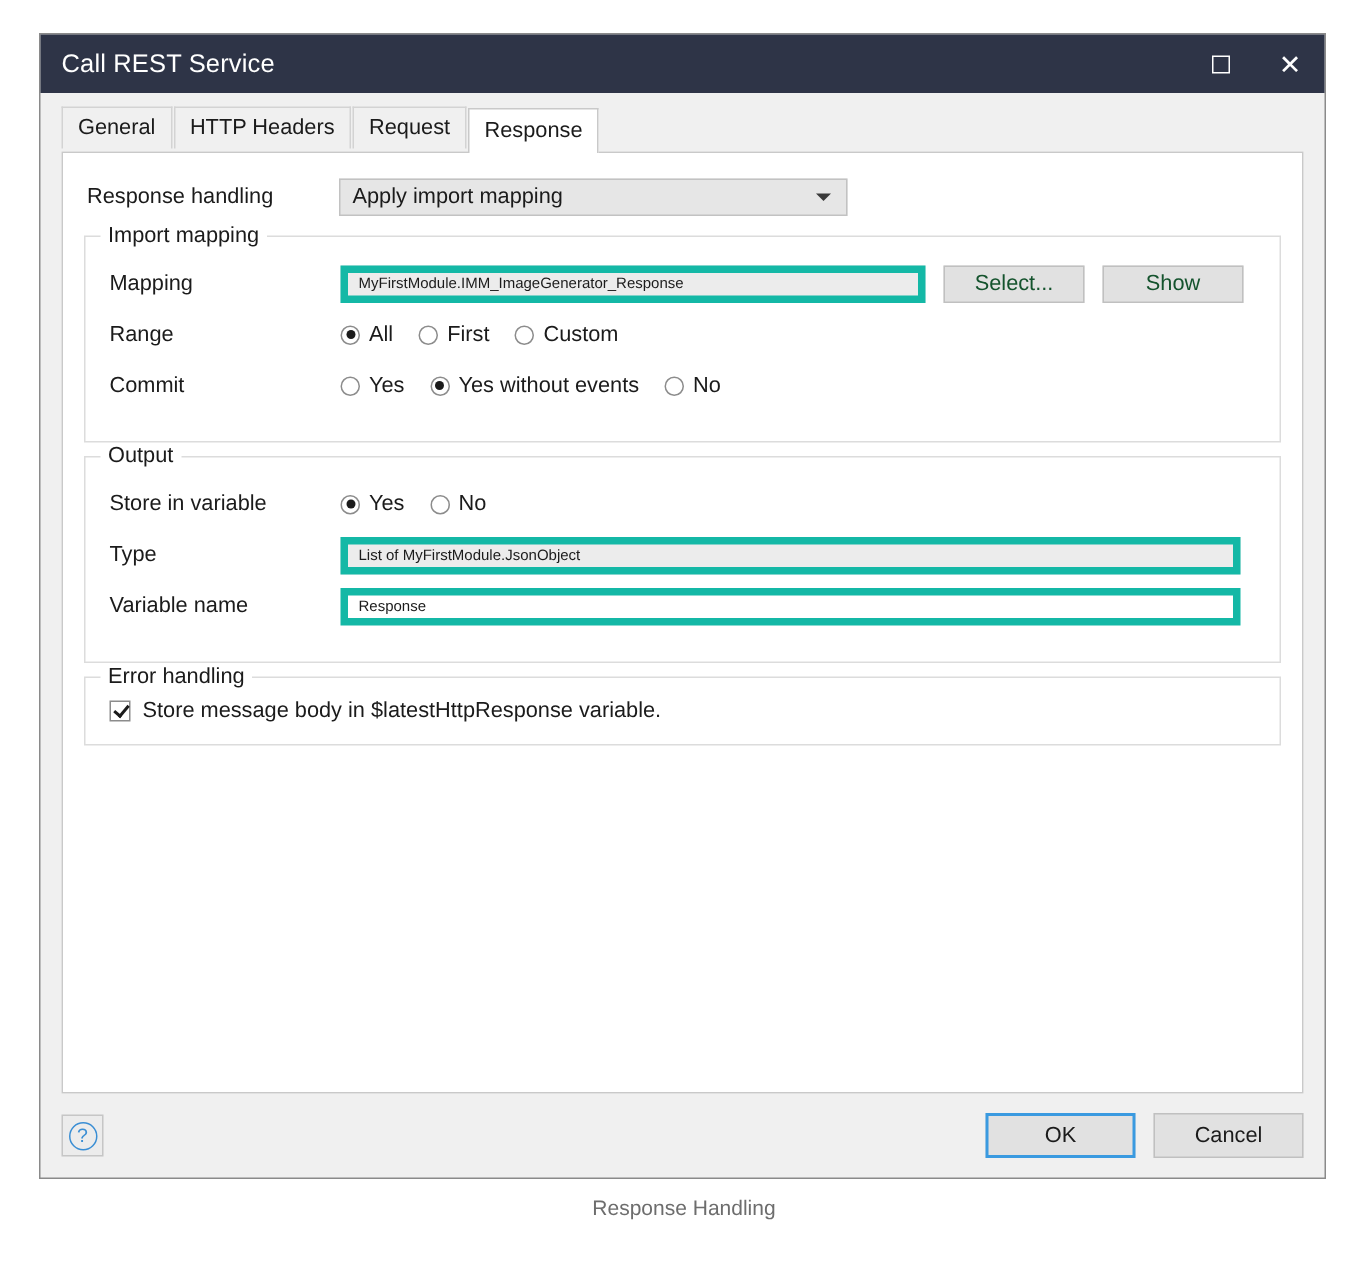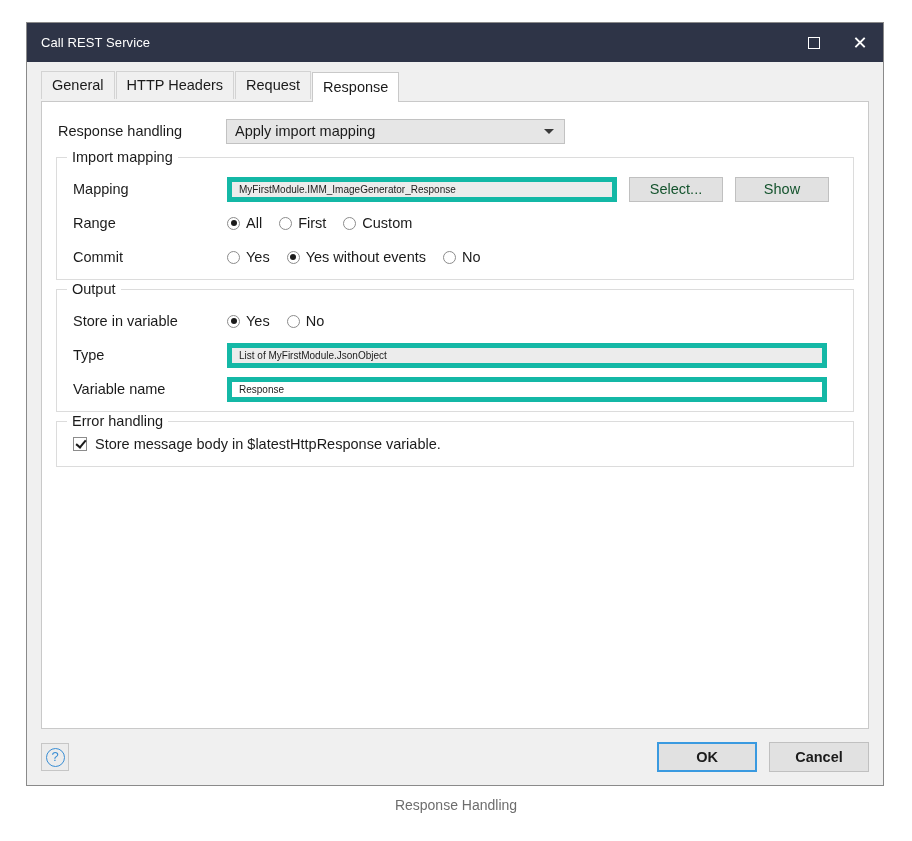--- a/index.html
+++ b/index.html
@@ -36,21 +36,21 @@
     height: 39px;
     background: #2e3447;
     color: #ffffff;
     display: flex;
     align-items: center;
     flex: none;
     position: relative;
   }
   #title-text {
     margin-left: 14px;
-    font-size: 13px;
+    font-size: 17px;
     letter-spacing: .1px;
     text-align: center;
   }
   .win-btn {
     width: 46px;
     height: 39px;
     display: flex;
     align-items: center;
     justify-content: center;
     color: #ffffff;
@@ -145,21 +145,21 @@
     border-right: 5px solid transparent;
     border-top: 5px solid #3a3a3a;
     margin-right: 4px;
   }
 
   
   .group {
     margin: 9px 14px 0 14px;
     border: 1px solid #dcdcdc;
     position: relative;
-    padding: 14px 0 5px 0;
+    padding: 14px 0 20px 0;
   }
   .group > .legend {
     position: absolute;
     top: -9px;
     left: 10px;
     background: #ffffff;
     padding: 0 5px;
     font-size: 14.5px;
     color: #1b1b1b;
   }
@@ -281,21 +281,20 @@
   }
   .fbtn {
     width: 100px; height: 30px;
     background: #e1e1e1;
     border: 1px solid #c0c0c0;
     box-sizing: border-box;
     display: flex;
     align-items: center;
     justify-content: center;
     font-size: 14.5px;
-    font-weight: bold;
   }
   .fbtn.default {
     border: 2px solid #3a9ae0;
   }
 
   
   #caption {
     position: absolute;
     left: 0;
     top: 797px;

